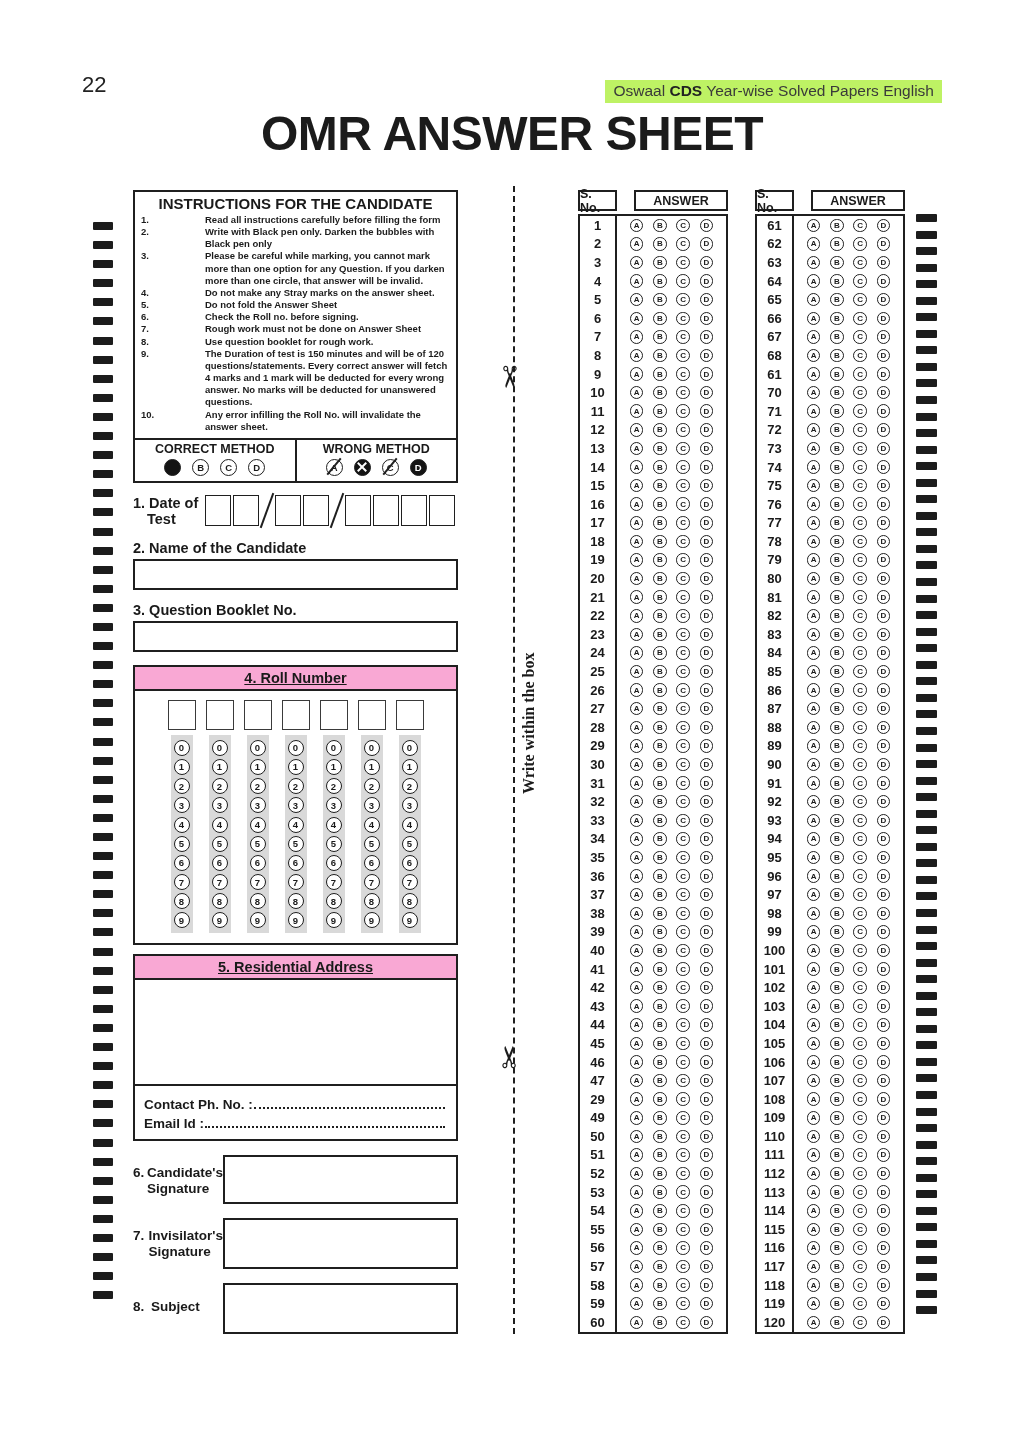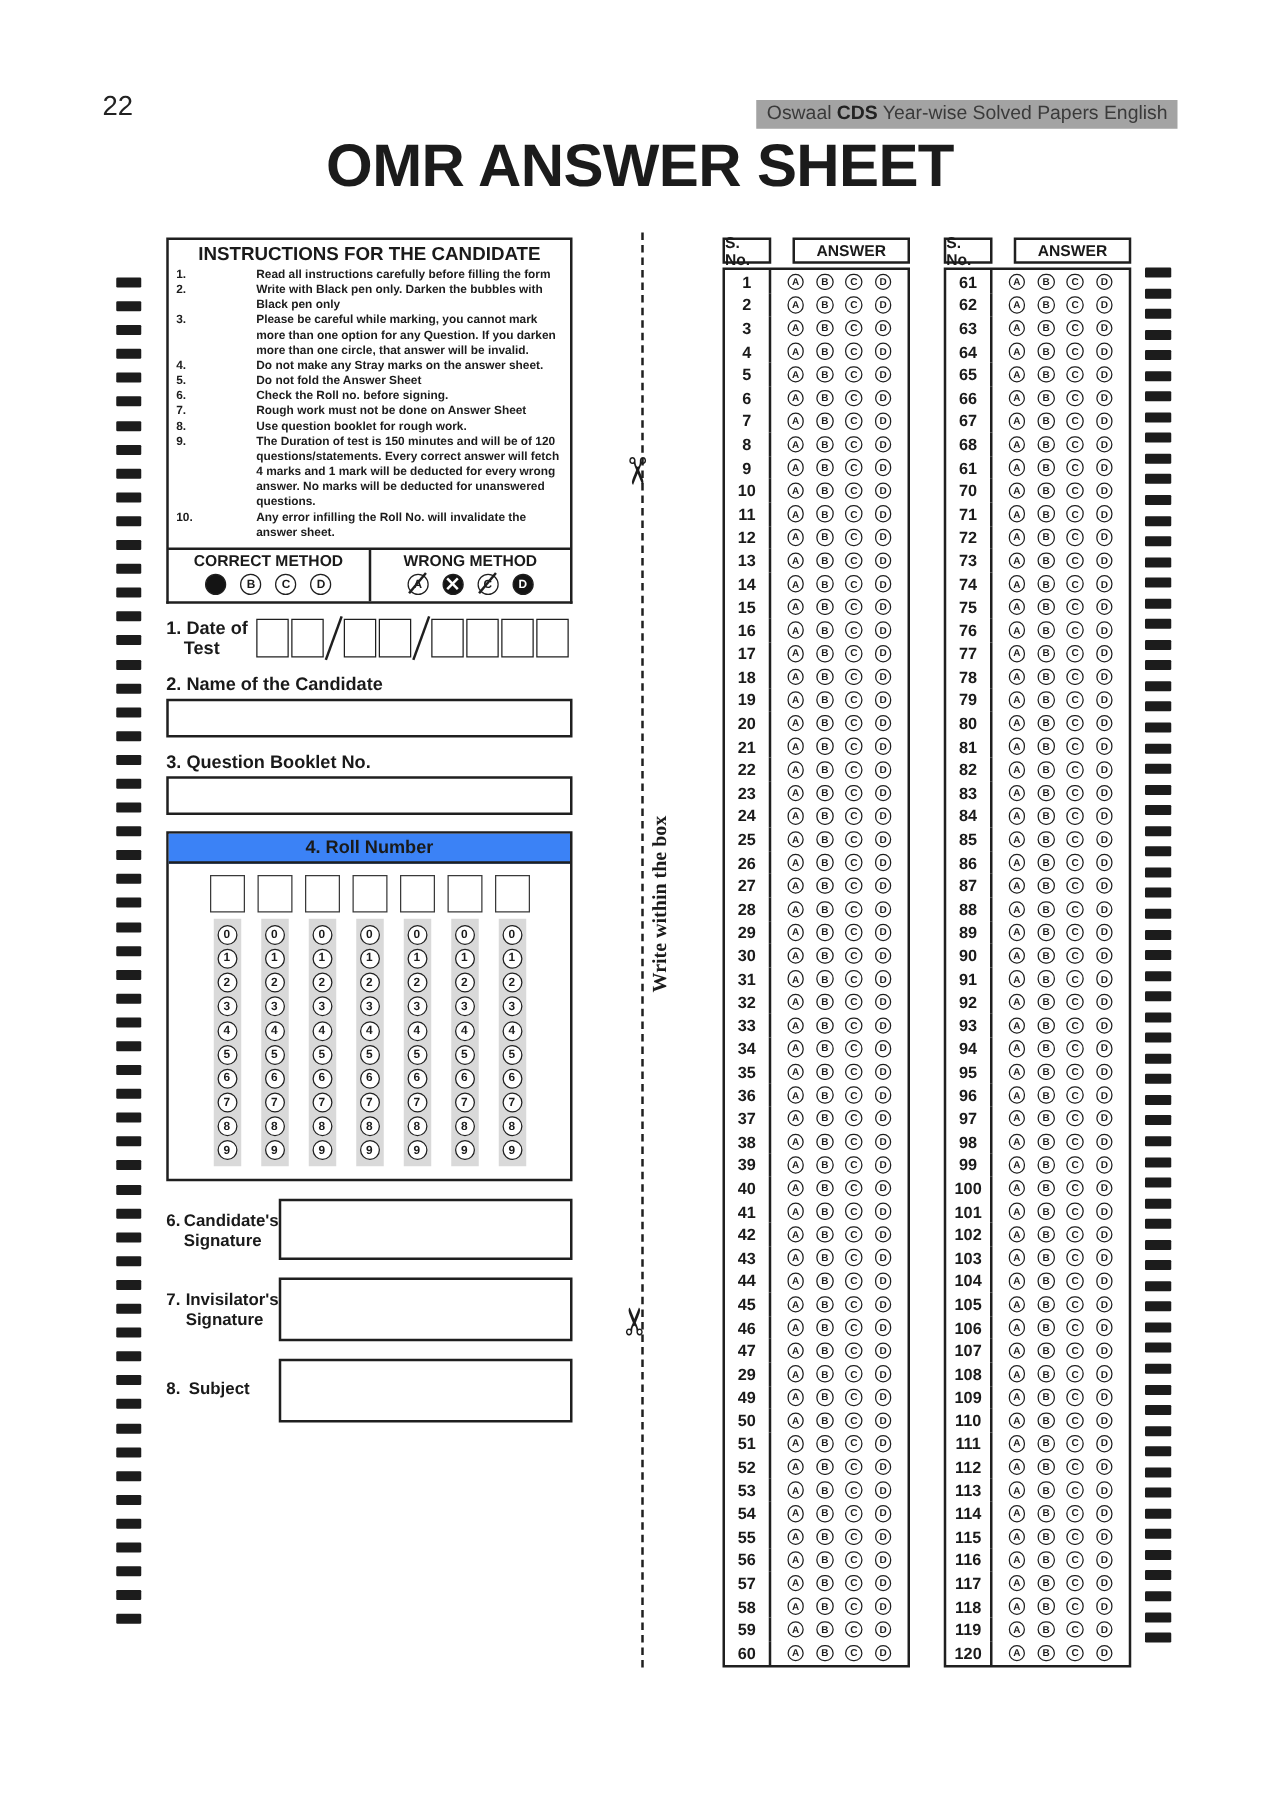--- a/index.html
+++ b/index.html
@@ -1,21 +1,21 @@
 <!DOCTYPE html>
 <html><head>
 <meta charset="utf-8">
 <style>
   * { box-sizing: border-box; margin: 0; padding: 0; }
   html,body { background:#ffffff; }
   body { width:1024px; height:1440px; position:relative; font-family:"Liberation Sans",sans-serif; color:#1a1a1a; }
 
   
   .page-num { position:absolute; left:82px; top:72px; font-size:22px; color:#222; }
-  .badge { position:absolute; right:82px; top:80px; background:#a3a3a3; color:#3a3a3a; font-size:15.5px; padding:2px 8px 3px; white-space:nowrap; }
+  .badge { position:absolute; right:82px; top:80px; background:#bef264; color:#3a3a3a; font-size:15.5px; padding:2px 8px 3px; white-space:nowrap; }
   .badge b { color:#222; }
   .main-title { position:absolute; left:0; top:106px; width:100%; text-align:center; font-size:48px; font-weight:800; letter-spacing:-0.5px; color:#1b1b1b; }
 
   
   .tml { position:absolute; left:93px; top:222px; }
   .tml .tmark { width:20px; height:8px; background:#1c1c1c; margin-bottom:11.1px; border-radius:1px; }
   .tmr { position:absolute; left:916px; top:214px; }
   .tmr .tmark { width:21px; height:8px; background:#1c1c1c; margin-bottom:8.55px; border-radius:1px; }
 
   
@@ -47,21 +47,21 @@
   .date-label .l2 { padding-left:14px; }
   .date-boxes { display:flex; align-items:center; gap:2px; }
   .date-box { width:26px; height:31px; border:1.8px solid #1f1f1f; background:#fff; }
   .date-slash { position:relative; width:12px; height:31px; }
   .date-slash::after { content:""; position:absolute; left:5px; top:-3px; width:2px; height:37px; background:#1f1f1f; transform:rotate(20deg); }
 
   .field-label { font-weight:800; font-size:14.5px; margin-top:12px; }
   .field-box { border:2px solid #1f1f1f; height:31px; margin-top:3px; background:#fff; }
 
   .roll-box { border:2px solid #1f1f1f; margin-top:13px; }
-  .sec-header { background:#3b82f6; border-bottom:2px solid #1f1f1f; text-align:center; font-weight:800; font-size:14.5px; padding:3px 0; }
+  .sec-header { background:#f9a8d4; border-bottom:2px solid #1f1f1f; text-align:center; font-weight:800; font-size:14.5px; padding:3px 0;text-decoration:underline; }
   .roll-grid { display:flex; justify-content:center; gap:10px; padding:9px 0 10px; }
   .roll-col { display:flex; flex-direction:column; align-items:center; }
   .roll-writebox { width:28px; height:30px; border:1.8px solid #3a3a3a; background:#fff; margin-bottom:5px; }
   .roll-strip { background:#d9d9d9; width:22px; padding:3px 0; display:flex; flex-direction:column; align-items:center; }
   .roll-bubble { width:16px; height:16px; border:1.7px solid #1f1f1f; border-radius:50%; background:#fff; display:flex; align-items:center; justify-content:center; font-weight:700; font-size:9.5px; margin:1.6px 0; }
 
   .addr-box { border:2px solid #1f1f1f; margin-top:9px; }
   .addr-area { height:106px; border-bottom:2px solid #1f1f1f; background:#fff; }
   .contact-area { padding:7px 9px 8px; }
   .leader-row { display:flex; align-items:flex-end; font-weight:700; font-size:13.5px; margin-top:4px; }
@@ -432,20 +432,34 @@
             <div class="roll-bubble">5</div>
             <div class="roll-bubble">6</div>
             <div class="roll-bubble">7</div>
             <div class="roll-bubble">8</div>
             <div class="roll-bubble">9</div>
           </div>
         </div>
       </div>
   </div>
 
+  <div class="addr-box">
+    <div class="sec-header">5. Residential Address</div>
+    <div class="addr-area"></div>
+    <div class="contact-area">
+      <div class="leader-row">
+          <span>Contact Ph. No. :</span>
+          <span class="dots"></span>
+        </div>
+      <div class="leader-row">
+          <span>Email Id :</span>
+          <span class="dots"></span>
+        </div>
+    </div>
+  </div>
 
   <div>
       <div class="sig-row">
         <div class="sig-label">
           <span class="n">6.</span>
           <span>
             <div>Candidate's</div>
             <div>Signature</div>
           </span>
         </div>

